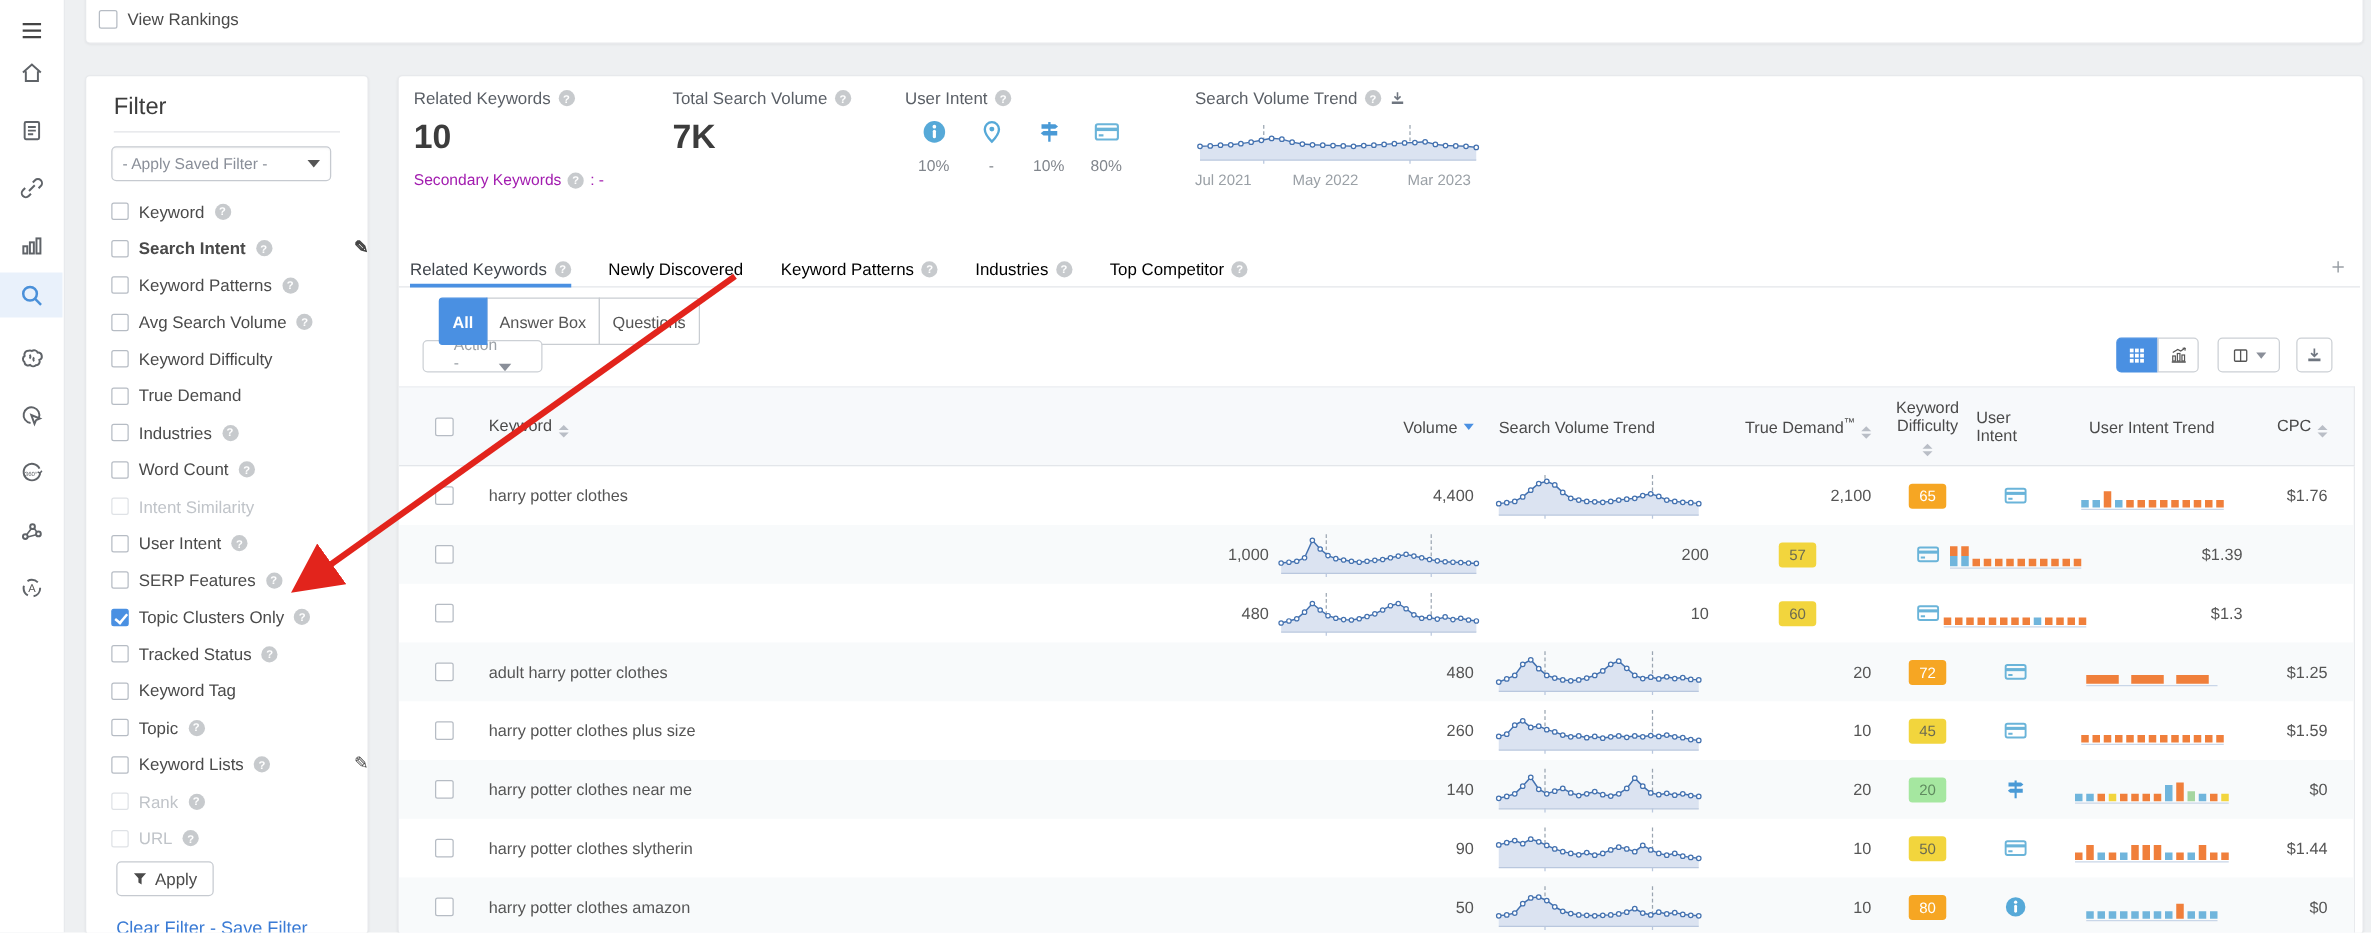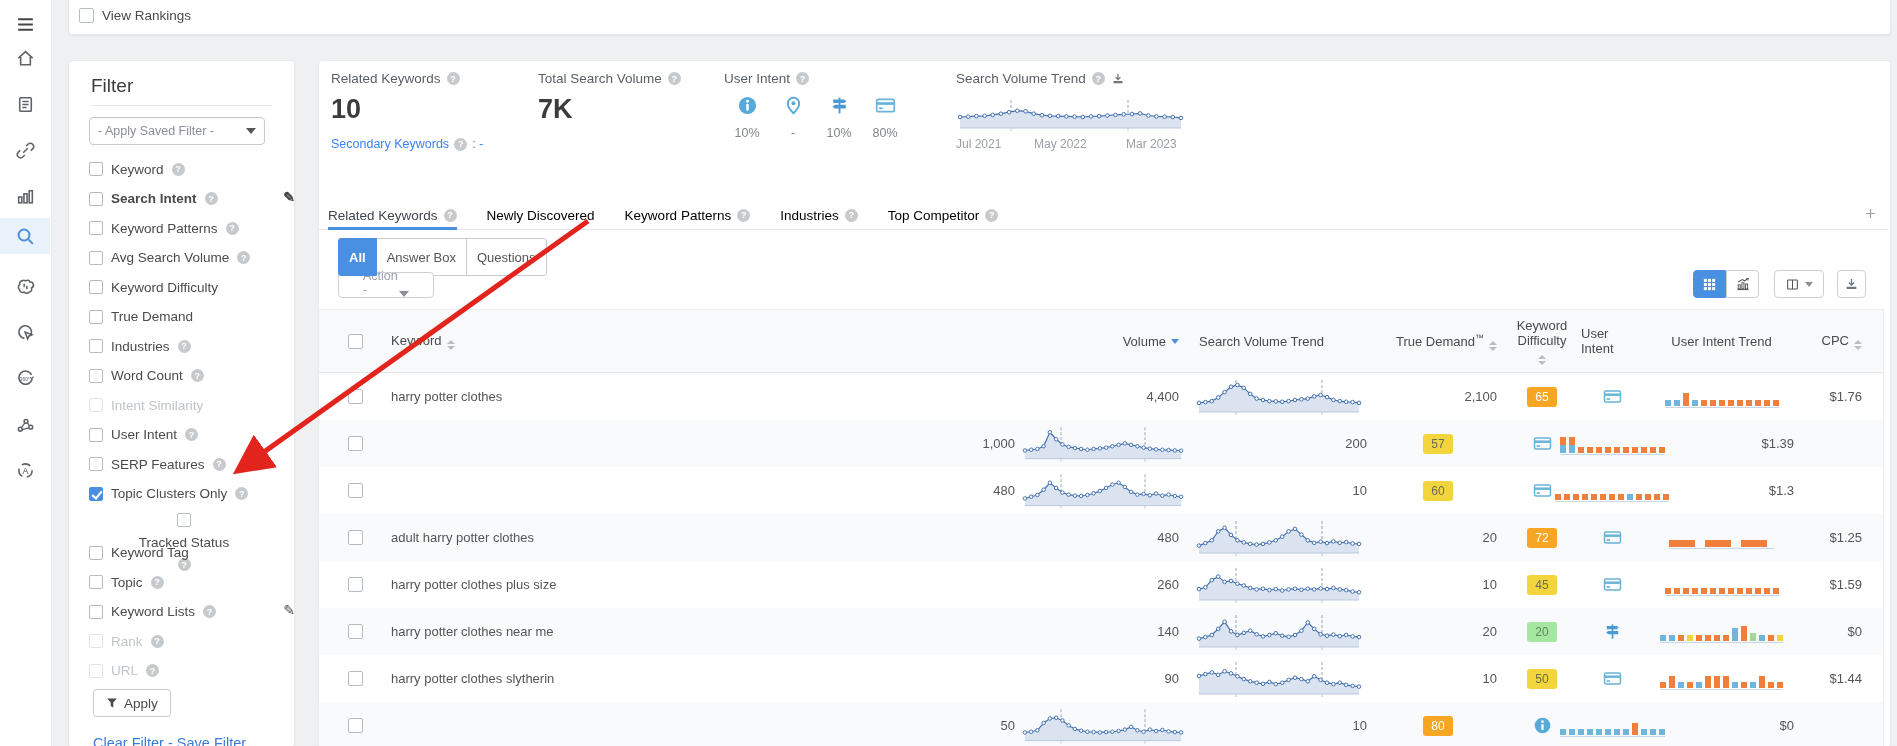--- a/index.html
+++ b/index.html
@@ -33,33 +33,33 @@
   .f-item.disabled{color:#c0c4c9}
   .f-item .pencil{position:absolute;right:-16px;top:0;font-size:14px;color:#444;cursor:pointer}
   #apply-btn{position:absolute;left:24px;top:628px;height:28px;padding:0 12px;border:1px solid #c6cad0;border-radius:4px;background:#fff;
         display:inline-flex;align-items:center;gap:6px;font-size:13.5px;color:#4a4a4a;cursor:pointer}
   #filter-links{position:absolute;left:24px;top:674px;font-size:14.5px;color:#3a7bd5;white-space:nowrap}
   #filter-links span{cursor:pointer}
   
   #main-card{left:318px;top:60px;width:1571px;height:686px;overflow:hidden}
   .stat-label{font-size:13.5px;color:#5a5f66;display:flex;align-items:center;gap:6px}
   .stat-value{font-size:27px;font-weight:bold;color:#3c3c3c}
-  .stat-sub{font-size:12.5px;color:#3b82f6;display:flex;align-items:center;gap:5px}
+  .stat-sub{font-size:12.5px;color:#a21caf;display:flex;align-items:center;gap:5px}
   #intent-cols{position:absolute;left:405px;top:34px;display:flex}
   .intent-col{width:46px;display:flex;flex-direction:column;align-items:center;gap:7px}
   .intent-col svg{width:21px;height:21px}
   .intent-col .pct{font-size:12.5px;color:#80858c}
   
   #tabs{position:absolute;left:0;top:140px;width:1569px;height:29px;border-bottom:1px solid #e3e6ea;display:flex;align-items:center;gap:30px;padding-left:9px;box-sizing:border-box}
   .tab{display:flex;align-items:center;gap:6px;font-size:13.5px;color:#000000;cursor:pointer;position:relative;height:100%;}
   .tab.active{color:#40454c}
   .tab.active::after{content:"";position:absolute;left:0;right:0;bottom:-1px;height:3px;background:#4a90e2}
   #add-tab{position:absolute;right:12px;top:145px;cursor:pointer}
   
-  #segmented{position:absolute;left:19px;top:177px;display:flex;height:38px;border-radius:3px}
+  #segmented{position:absolute;left:32px;top:177px;display:flex;height:38px;border-radius:3px}
   .seg-btn{padding:0 10px;display:flex;align-items:center;font-size:13px;background:#fff;border:1px solid #c9cdd2;color:#555;cursor:pointer;margin-left:-1px}
   .seg-btn:first-child{border-radius:3px 0 0 3px;margin-left:0}
   .seg-btn:last-child{border-radius:0 3px 3px 0}
   .seg-btn.active{background:#4a90e2;border-color:#4a90e2;color:#fff;font-weight:bold;z-index:1}
   #action-dd{position:absolute;left:19px;top:211px;width:96px;height:26px;border:1px solid #ccd0d5;border-radius:4px;background:#fff;
         display:flex;align-items:flex-end;padding:0 24px;font-size:12.5px;color:#9aa0a6;cursor:pointer;box-sizing:border-box}
   #action-dd .caret{margin-left:auto;width:0;height:0;border-left:5px solid transparent;border-right:5px solid transparent;border-top:6px solid #8a8f99}
   
   .tool-group{position:absolute;top:209px;height:28px;display:flex}
   .tool-btn{width:33px;height:28px;border:1px solid #ccd0d5;background:#fff;display:flex;align-items:center;justify-content:center;cursor:pointer;box-sizing:border-box}
@@ -231,21 +231,21 @@
       <div class="f-item" style="top: 393px;">
         <span class="cb"></span>
         <span>SERP Features</span>
         <span class="help"></span>
       </div>
       <div class="f-item" style="top: 422.5px;">
         <span class="cb checked"></span>
         <span>Topic Clusters Only</span>
         <span class="help"></span>
       </div>
-      <div class="f-item" style="top: 452px; flex-direction: column;">
+      <div class="f-item" style="top: 452px;">
         <span class="cb"></span>
         <span>Tracked Status</span>
         <span class="help"></span>
       </div>
       <div class="f-item" style="top: 481.5px;">
         <span class="cb"></span>
         <span>Keyword Tag</span>
       </div>
       <div class="f-item" style="top: 511px;">
         <span class="cb"></span>
@@ -1006,20 +1006,21 @@
             <i style="height: 6px; background: rgb(240, 127, 59);"></i>
             <i style="height: 6px; background: rgb(240, 127, 59);"></i>
           </div>
         </div>
         <div class="c-right">$1.44</div>
       </div>
       <div class="tgrid trow alt">
         <div class="c-center">
           <span class="cb"></span>
         </div>
+        <div>harry potter clothes amazon</div>
         <div class="c-right">50</div>
         <div class="c-center">
           <svg width="168" height="38" viewBox="0 0 168 38">
             <line x1="41" y1="2" x2="41" y2="34" stroke="#9aa5b1" stroke-width="1" stroke-dasharray="3,2"></line>
             <line x1="127" y1="2" x2="127" y2="34" stroke="#9aa5b1" stroke-width="1" stroke-dasharray="3,2"></line>
             <path d="M4,34 L4.0,25.6 L10.4,24.9 L16.8,23.4 L23.2,15.9 L29.6,11.3 L36.0,10.6 L42.4,13.4 L48.8,18.4 L55.2,22.0 L61.6,23.8 L68.0,24.9 L74.4,25.2 L80.8,25.6 L87.2,25.2 L93.6,24.9 L100.0,24.1 L106.4,22.7 L112.8,19.9 L119.2,23.4 L125.6,24.9 L132.0,22.7 L138.4,24.1 L144.8,23.1 L151.2,24.5 L157.6,25.2 L164.0,25.6 L164,34 Z" fill="#dbe3f1"></path>
             <polyline points="4.0,25.6 10.4,24.9 16.8,23.4 23.2,15.9 29.6,11.3 36.0,10.6 42.4,13.4 48.8,18.4 55.2,22.0 61.6,23.8 68.0,24.9 74.4,25.2 80.8,25.6 87.2,25.2 93.6,24.9 100.0,24.1 106.4,22.7 112.8,19.9 119.2,23.4 125.6,24.9 132.0,22.7 138.4,24.1 144.8,23.1 151.2,24.5 157.6,25.2 164.0,25.6" fill="none" stroke="#4472b0" stroke-width="1.2"></polyline>
             <circle cx="4.0" cy="25.6" r="1.8" fill="#fff" stroke="#4472b0" stroke-width="1"></circle>
             <circle cx="10.4" cy="24.9" r="1.8" fill="#fff" stroke="#4472b0" stroke-width="1"></circle>
             <circle cx="16.8" cy="23.4" r="1.8" fill="#fff" stroke="#4472b0" stroke-width="1"></circle>

